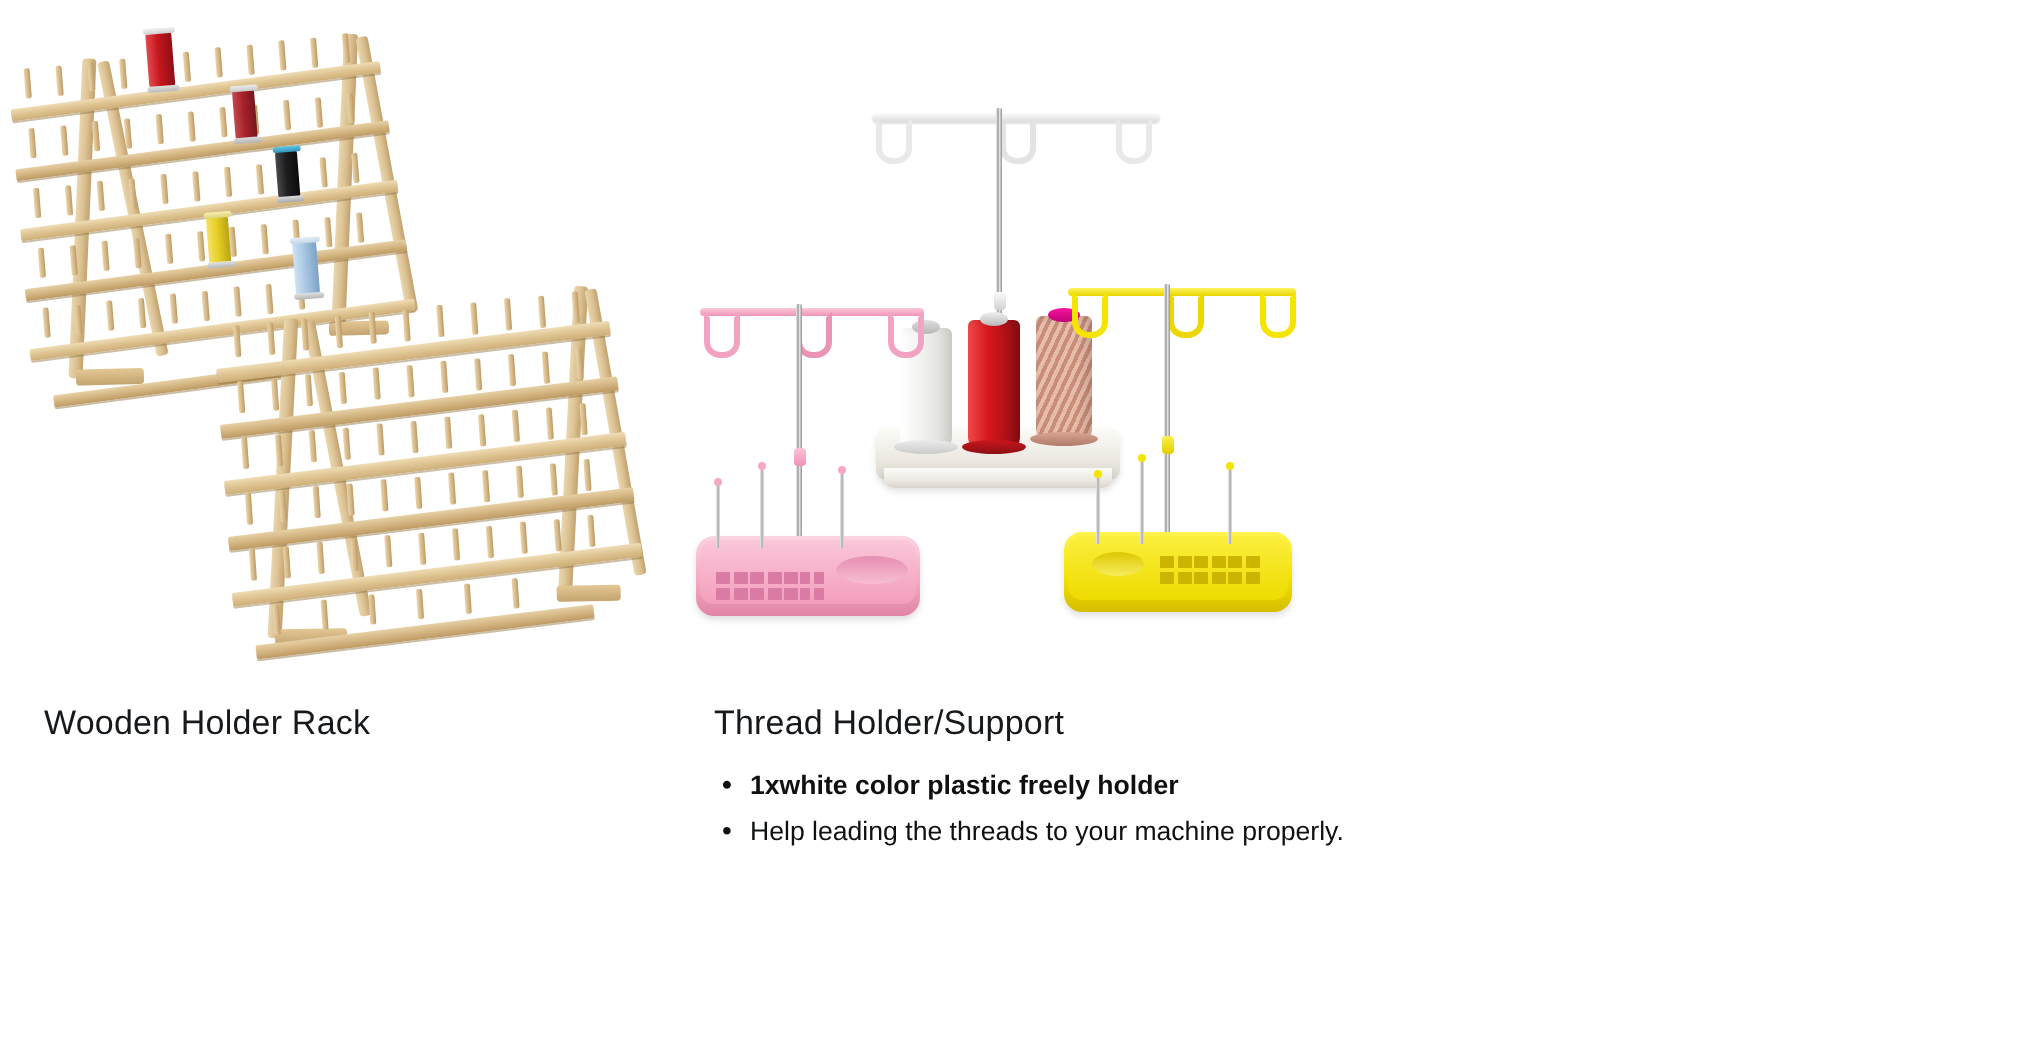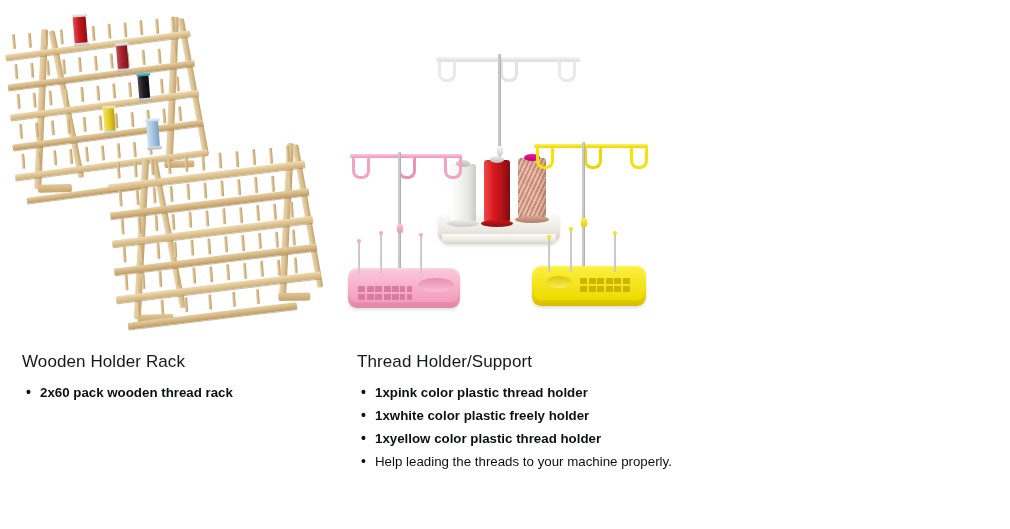--- a/index.html
+++ b/index.html
@@ -313,21 +313,20 @@
         <div class="peg" style="left:96px;  top:152px; height:15px;"></div>
         <div class="peg" style="left:120px; top:151px; height:15px;"></div>
         <div class="peg" style="left:144px; top:150px; height:15px;"></div>
       </div>
 
     </div>
 
     <div class="caption">Wooden Holder Rack</div>
 
     <ul class="features">
-      <li class="bold">2x60 pack wooden thread rack</li>
     </ul>
   </div>
 
   <div class="col col-right">
 
     <div class="media">
 
       <div class="holder" style="left:82px; top:20px; width:160px; height:250px;">
         <div class="tbar" style="left:14px; top:22px; width:144px; height:5px; background:linear-gradient(180deg,#ffffff,#dcdcdc); border-radius:3px; box-shadow:0 1px 1px rgba(0,0,0,.12);"></div>
         <div class="hook" style="left:16px; top:25px; border-color:#e9e9e9;"></div>
@@ -431,20 +430,18 @@
         <div class="pin" style="left:84px; top:112px; height:38px;">
             <span class="tip" style="background:#f5e400"></span>
           </div>
       </div>
 
     </div>
 
     <div class="caption">Thread Holder/Support</div>
 
     <ul class="features">
-      <li class="bold">1xpink color plastic thread holder</li>
       <li class="bold">1xwhite color plastic freely holder</li>
-      <li class="bold">1xyellow color plastic thread holder</li>
       <li>Help leading the threads to your machine properly.</li>
     </ul>
   </div>
 
 </div>
 
 </body></html>

